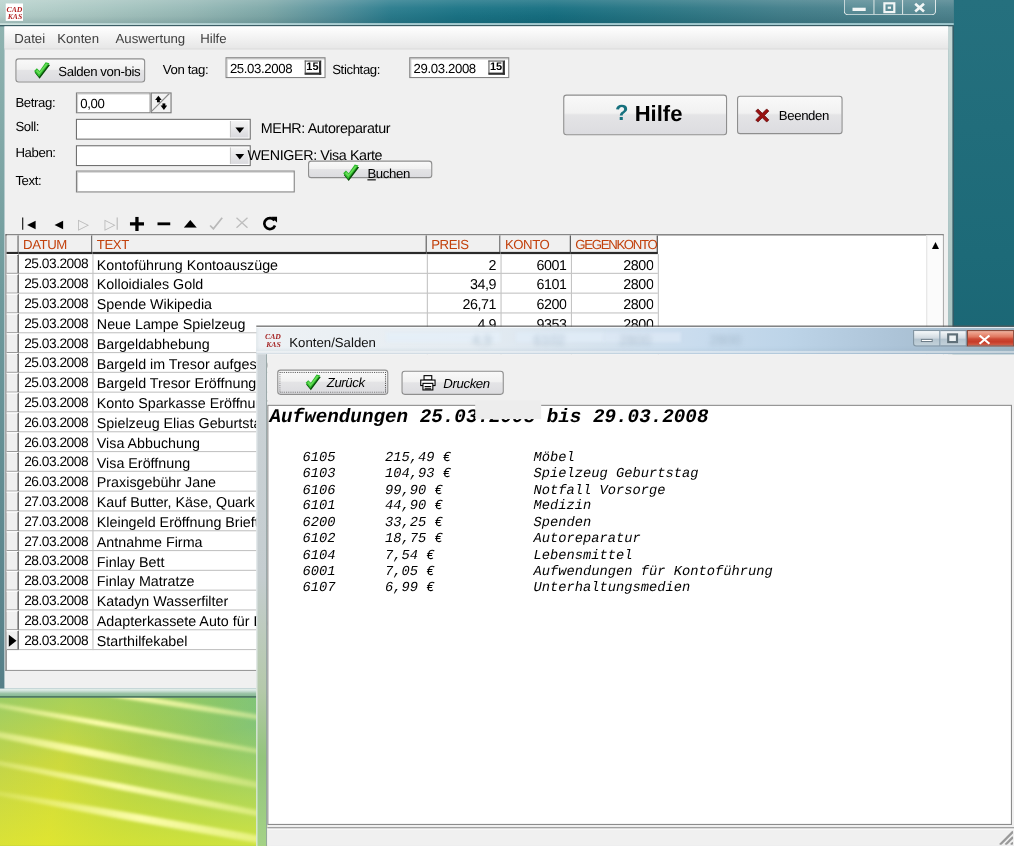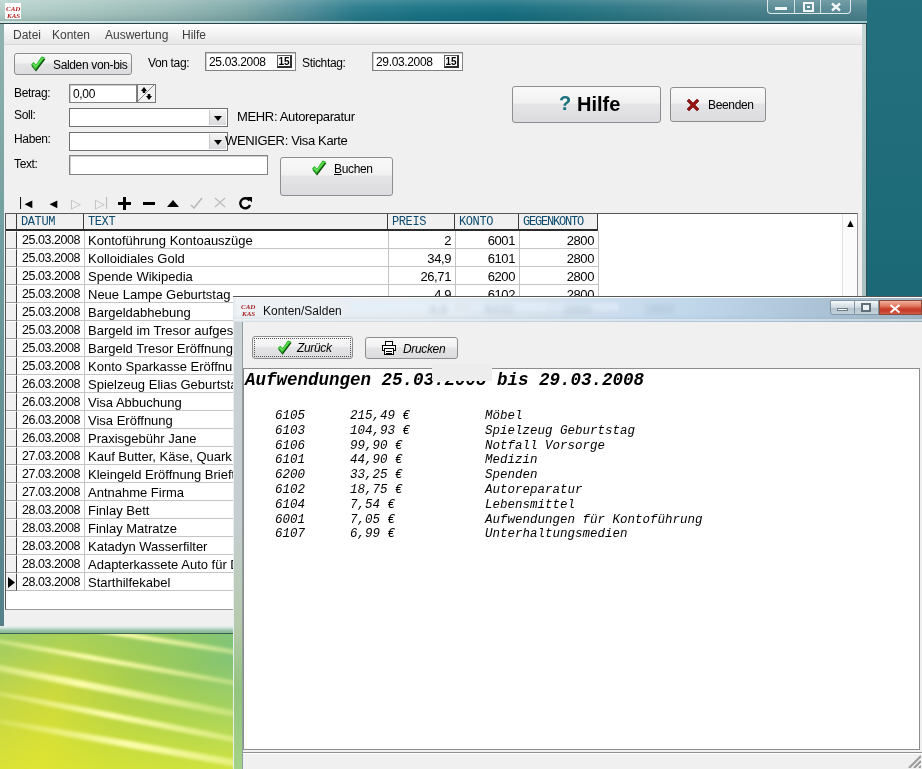--- a/index.html
+++ b/index.html
@@ -57,21 +57,21 @@
 .combo .drop { position:absolute; right:1px; top:1px; bottom:1px; width:17px;
   background:linear-gradient(180deg,#f4f4f4,#dadade); border-left:1px solid #c8c8c8; }
 .combo .drop:after { content:""; position:absolute; left:4px; top:6px;
   border:4px solid transparent; border-top:5px solid #000; }
 
 
 #grid { left:1px; top:189px; width:853px; height:397px; background:#fff;
   border:1px solid #565656; border-right:1px solid #9a9a9a; border-bottom:1px solid #9a9a9a; }
 .hdrcell { position:absolute; top:0; height:17px; background:#f0f0f0;
   border-right:1px solid #3c3c3c; border-bottom:2px solid #2a2a2a;
-  font-size:12px; letter-spacing:-0.4px; color:#0c4a6e; padding:1px 0 0 4px;font-family:Liberation Mono, monospace; }
+  font-size:12px; letter-spacing:-0.4px; color:#c2410c; padding:1px 0 0 4px; }
 .gc { position:absolute; font-size:13px; color:#000; height:18px; padding-top:2px; white-space:nowrap; overflow:hidden; }
 .gcd { font-size:12.5px; letter-spacing:-0.45px; }
 .num { text-align:right; letter-spacing:-0.4px; }
 .rowline { position:absolute; left:11px; height:1px; background:#c4c4c4; }
 .colline { position:absolute; top:17px; width:1px; background:#c4c4c4; }
 .selcell { position:absolute; left:0; width:11px; height:18px; background:#f0f0f0;
   border-right:1px solid #3c3c3c; border-bottom:1px solid #9a9a9a; border-top:1px solid #fff; }
 
 
 #vsb { position:absolute; right:0; top:0; width:15px; height:100%; background:#fbfbfb; border-left:1px solid #e3e3e3; }
@@ -199,21 +199,21 @@
       </div>
     <span class="txt" style="left:233px;top:85px;font-size:13px">MEHR: Autoreparatur</span>
     <span class="txt" style="left:10px;top:108px">Haben:</span>
     <div class="combo abs" style="left:65px;top:108px;width:159px;height:19px">
         <span class="drop"></span>
       </div>
     <span class="txt" style="left:221px;top:109px;font-size:13px">WENIGER: Visa Karte</span>
 
     <span class="txt" style="left:10px;top:133px">Text:</span>
     <div class="edit abs" style="left:65px;top:131px;width:199px;height:20px"></div>
-    <div class="btn abs" style="left:276px;top:133px;width:113px;height:39px">
+    <div class="btn abs" style="left:276px;top:122px;width:113px;height:16px">
       <svg class="abs" style="left:28px;top:1px" width="20" height="20" viewBox="0 0 20 20">
         <path d="M3.5 11 L8 16.5 L17.5 4 L14 3 L8.5 11 L6 8.5 Z" fill="#0a4d0a"></path>
           <path d="M3 9.5 L7.5 15 L17 2.5 L13.5 1.5 L8 9.5 L5.5 7 Z" fill="#2db82d"></path>
           <path d="M4.5 9.5 L7.6 13 L15.5 3.2 L13.8 2.8 L8 10.5 L6 8.3 Z" fill="#66dd55"></path>
       </svg>
       <span class="txt" style="left:53px;top:4px"><u>B</u>uchen</span>
     </div>
 
     <div id="nav" class="abs" style="left:0;top:170px;width:280px;height:20px">
       <span style="left:18px;top:2px">◄</span>
@@ -269,23 +269,23 @@
           <div class="rowline" style="top:52px;width:581px"></div>
           <div class="selcell" style="top:53px"></div>
           <div class="gc gcd" style="left:16px;top:53px;width:61px">25.03.2008</div>
           <div class="gc" style="left:82px;top:53px;width:300px">Spende Wikipedia</div>
           <div class="gc num" style="left:382px;top:53px;width:63px">26,71</div>
           <div class="gc num" style="left:449px;top:53px;width:60px">6200</div>
           <div class="gc num" style="left:513px;top:53px;width:75px">2800</div>
           <div class="rowline" style="top:70px;width:581px"></div>
           <div class="selcell" style="top:71px"></div>
           <div class="gc gcd" style="left:16px;top:71px;width:61px">25.03.2008</div>
-          <div class="gc" style="left:82px;top:71px;width:300px">Neue Lampe Geburtstag</div>
+          <div class="gc" style="left:82px;top:71px;width:300px">Neue Lampe Spielzeug</div>
           <div class="gc num" style="left:382px;top:71px;width:63px">4,9</div>
-          <div class="gc num" style="left:449px;top:71px;width:60px">6102</div>
+          <div class="gc num" style="left:449px;top:71px;width:60px">9353</div>
           <div class="gc num" style="left:513px;top:71px;width:75px">2800</div>
           <div class="rowline" style="top:88px;width:581px"></div>
           <div class="selcell" style="top:89px"></div>
           <div class="gc gcd" style="left:16px;top:89px;width:61px">25.03.2008</div>
           <div class="gc" style="left:82px;top:89px;width:300px">Bargeldabhebung</div>
           <div class="rowline" style="top:106px;width:581px"></div>
           <div class="selcell" style="top:107px"></div>
           <div class="gc gcd" style="left:16px;top:107px;width:61px">25.03.2008</div>
           <div class="gc" style="left:82px;top:107px;width:300px">Bargeld im Tresor aufgestockt</div>
           <div class="rowline" style="top:124px;width:581px"></div>

